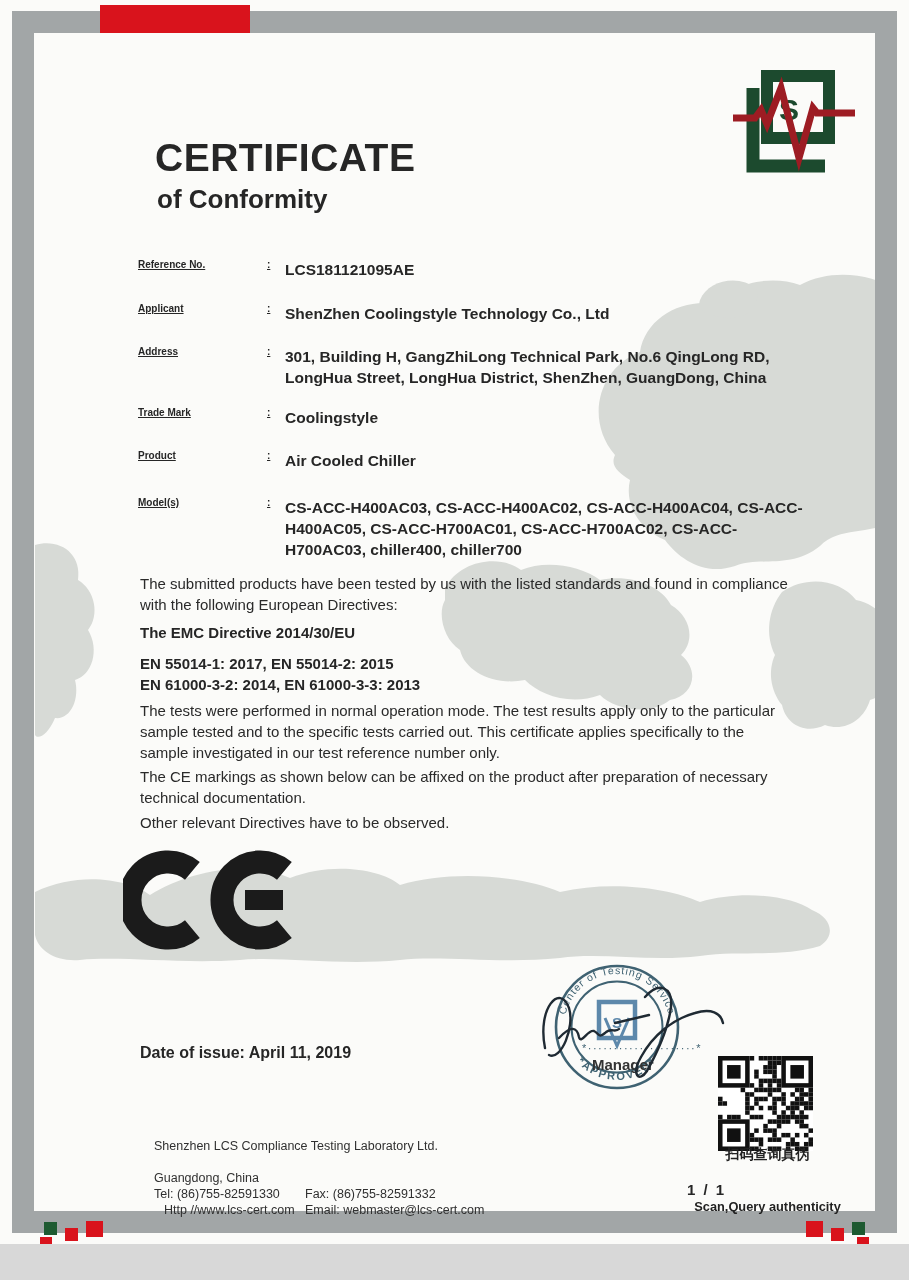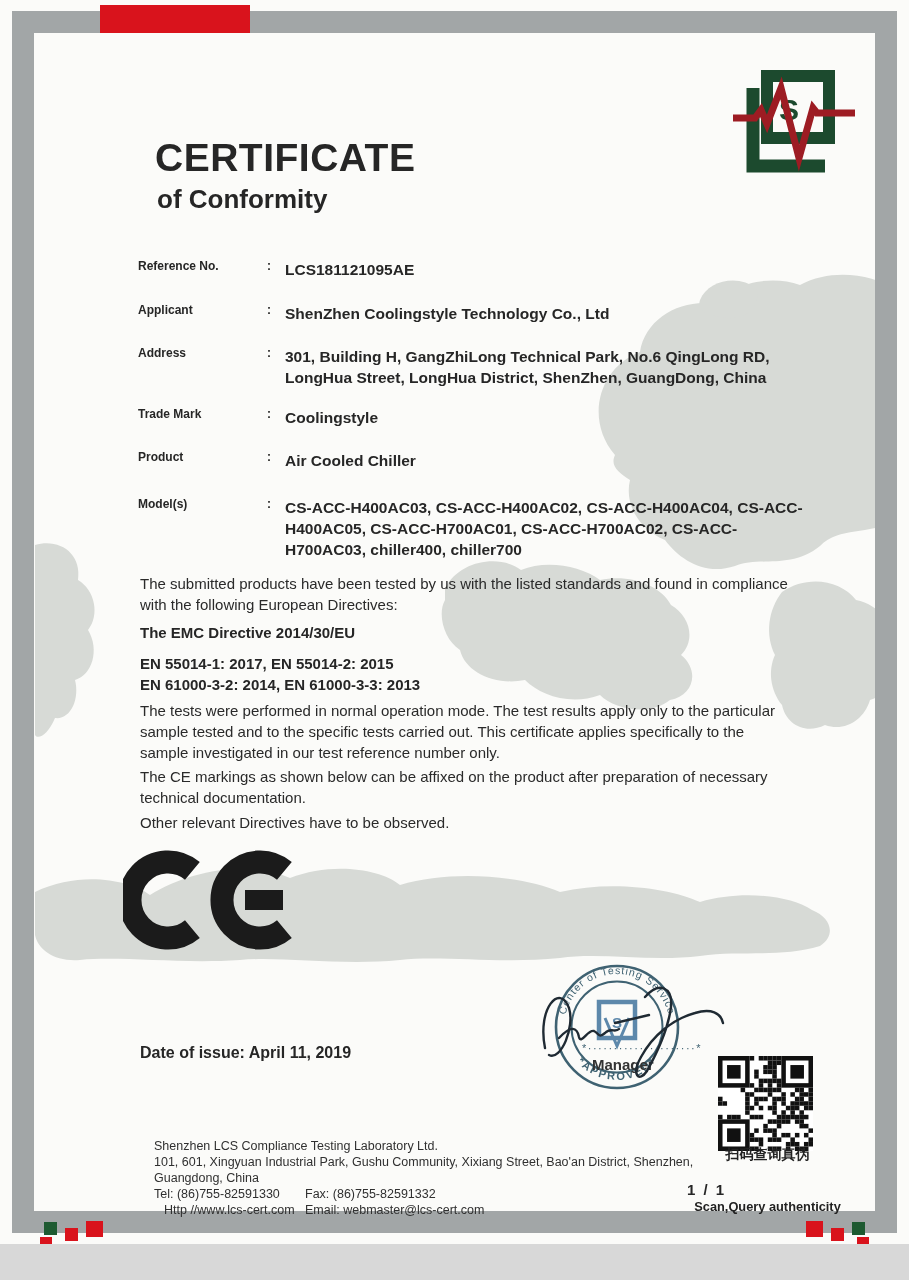--- a/index.html
+++ b/index.html
@@ -2,21 +2,21 @@
 <html><head>
 <meta charset="utf-8">
 <style>
   html,body{margin:0;padding:0;background:#d8d8d8;}
   .page{position:relative;width:909px;height:1244px;background:#fbfbf9;overflow:hidden;
         font-family:"Liberation Sans","DejaVu Sans",sans-serif;color:#262626;}
   .abs{position:absolute;}
   .frame{left:12px;top:11px;right:12px;bottom:11px;border:22px solid #a2a6a7;box-sizing:border-box;}
   .h1{font-size:39px;font-weight:bold;letter-spacing:.5px;line-height:1;}
   .h2{font-size:26px;font-weight:bold;line-height:1;}
-  .lbl{font-size:12px;font-weight:bold;}
+  .lbl{font-size:10px;font-weight:bold;text-decoration:underline;}
   .val{font-size:15.5px;font-weight:bold;white-space:pre-line;line-height:21px;width:525px;}
   .par{font-size:15px;line-height:21px;white-space:pre-line;width:705px;color:#2a2a2a;}
   .parb{font-size:15px;line-height:21px;font-weight:bold;white-space:pre-line;width:705px;}
   .ftr{font-size:12.5px;line-height:16px;color:#303030;}
   .sq{position:absolute;}
   .red{background:#d9131c;}
   .green{background:#1e5a31;}
   .ctr{text-align:center;}
 </style>
 </head>
@@ -291,21 +291,20 @@
         <rect x="79.71428571428572" y="88.57142857142858" width="4.428571428571429" height="4.428571428571429" fill="#111"></rect>
         <rect x="84.14285714285715" y="88.57142857142858" width="4.428571428571429" height="4.428571428571429" fill="#111"></rect>
       </g>
   </svg>
   <div class="abs ctr" style="left:690px;top:1146px;width:155px;font-size:14px;font-weight:bold;color:#222;">扫码查询真伪</div>
   <div class="abs ctr" style="left:675px;top:1163px;width:185px;font-size:12.8px;font-weight:bold;color:#222;margin-top:36px;">Scan,Query authenticity</div>
 
   <div class="abs" style="left:687px;top:1181px;font-size:15px;font-weight:bold;letter-spacing:2px;">1 / 1</div>
 
   <div class="abs ftr" style="left:154px;top:1138px;">Shenzhen LCS Compliance Testing Laboratory Ltd.</div>
-  <div class="abs ftr" style="left:154px;top:1154px;">101, 601, Xingyuan Industrial Park, Gushu Community, Xixiang Street, Bao'an District, Shenzhen,</div>
   <div class="abs ftr" style="left:154px;top:1170px;">Guangdong, China</div>
   <div class="abs ftr" style="left:154px;top:1186px;">Tel: (86)755-82591330</div>
   <div class="abs ftr" style="left:305px;top:1186px;">Fax: (86)755-82591332</div>
   <div class="abs ftr" style="left:154px;top:1202px;margin-left:10px;">Http //www.lcs-cert.com</div>
   <div class="abs ftr" style="left:305px;top:1202px;">Email: webmaster@lcs-cert.com</div>
 
   <div>
     <div class="sq green" style="left:44px;top:1222px;width:13px;height:13px;"></div>
     <div class="sq red" style="left:40px;top:1237px;width:12px;height:14px;"></div>
     <div class="sq red" style="left:65px;top:1228px;width:13px;height:13px;"></div>

